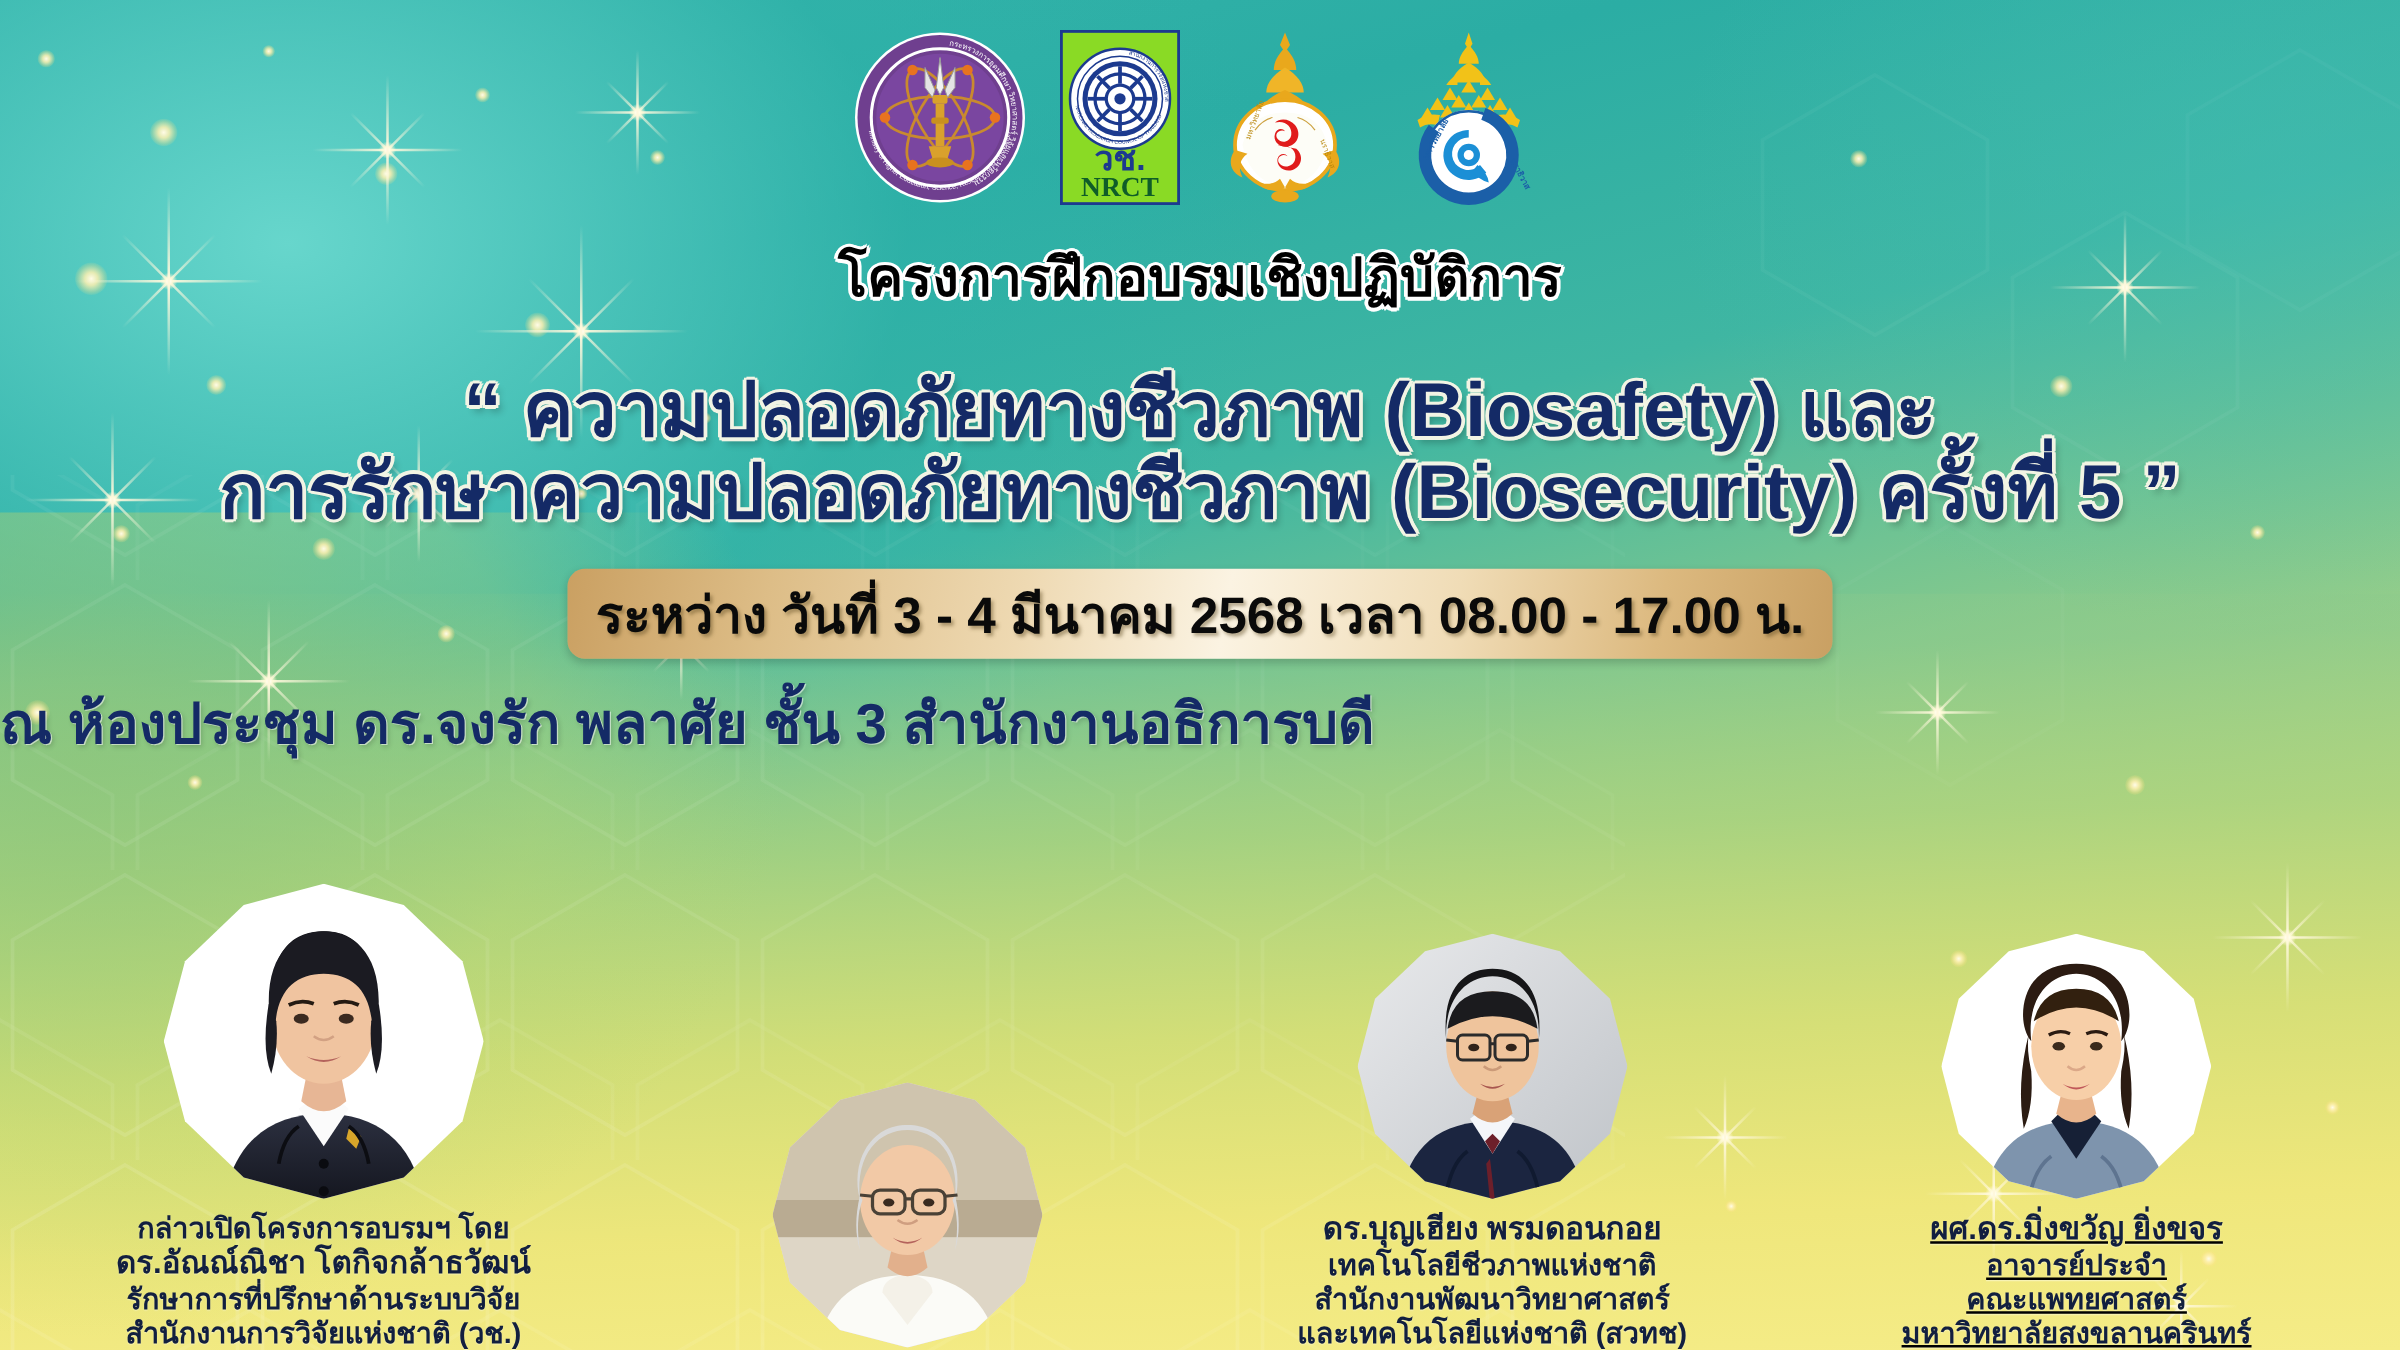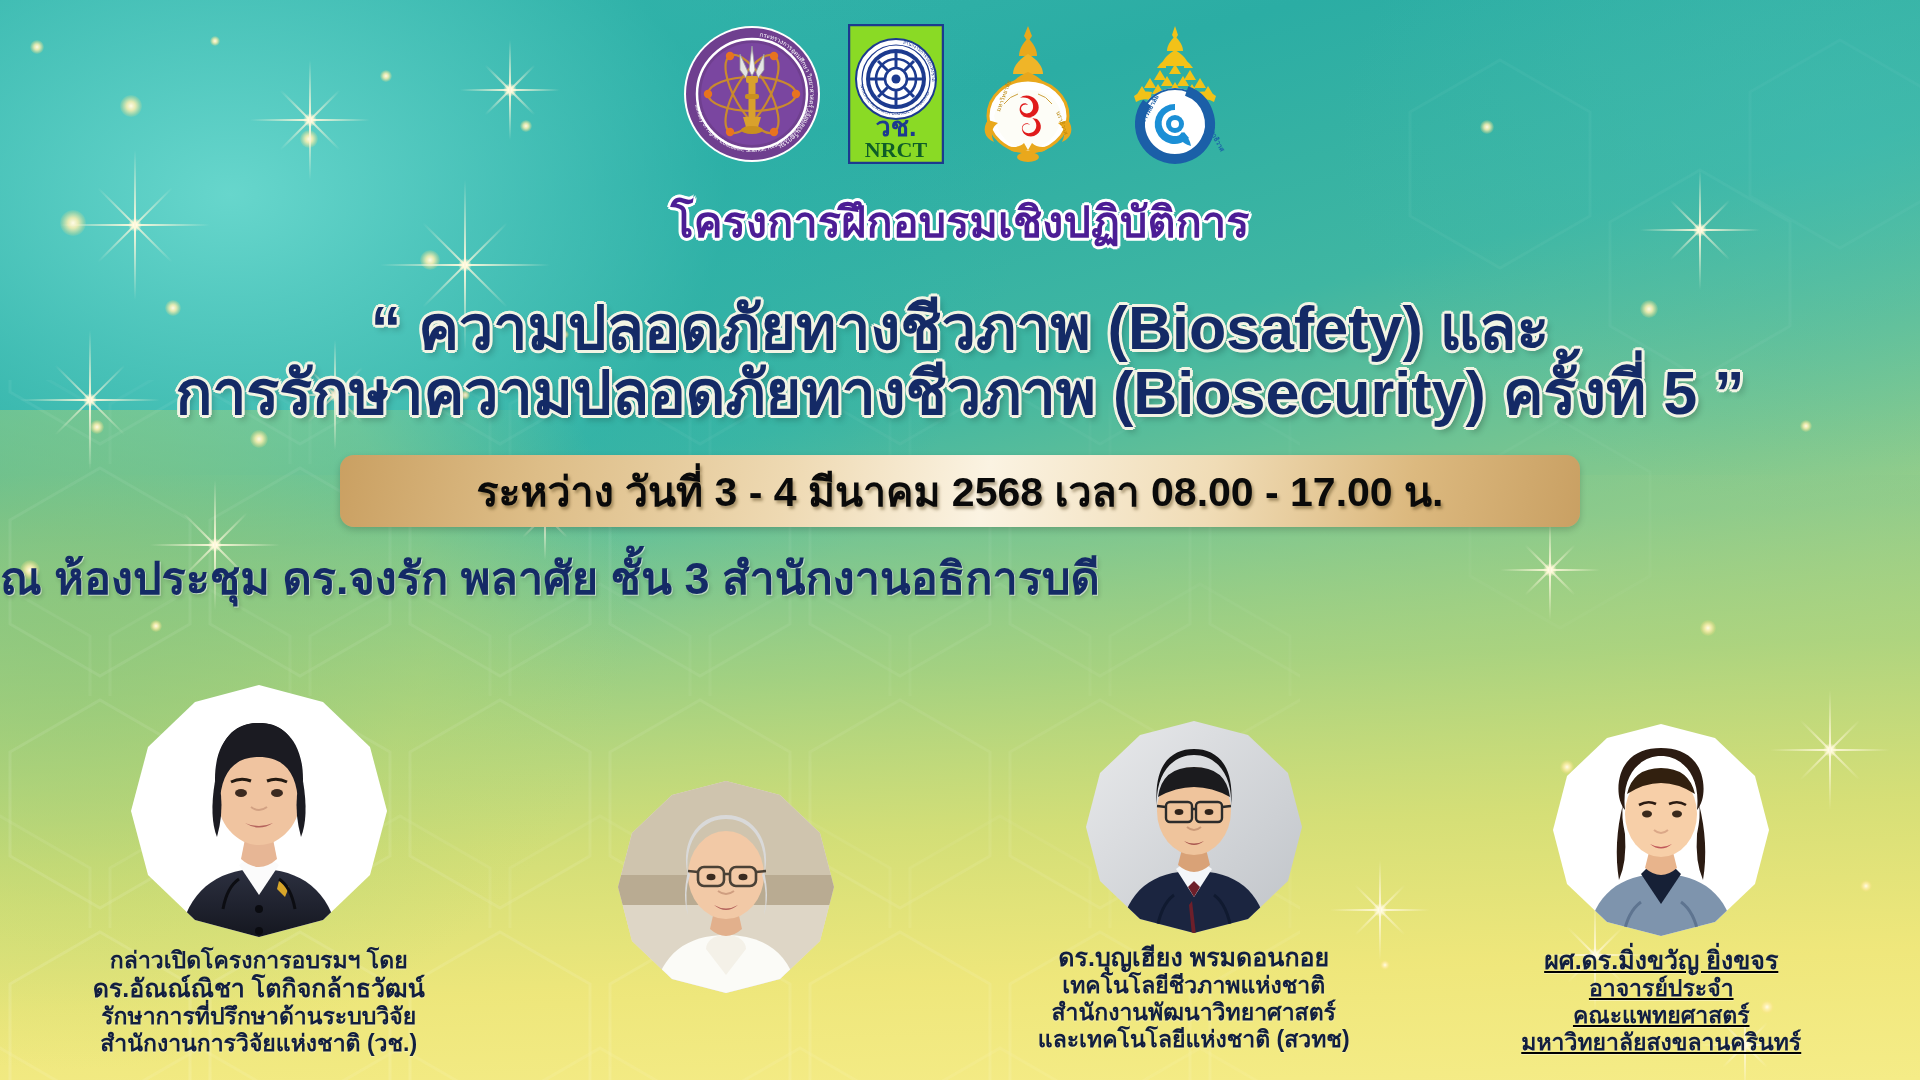--- a/index.html
+++ b/index.html
@@ -70,61 +70,61 @@
   .logos{
     position:absolute;top:24px;left:0;right:0;
     display:flex;justify-content:center;align-items:flex-start;gap:26px;
   }
   .logo{position:relative;}
   .logo svg{display:block;}
 
   
   .head-sub{
     position:absolute;top:188px;left:0;right:0;text-align:center;
-    font-size:43px;font-weight:bold;color:#4c1d95;letter-spacing:.2px;
+    font-size:43px;font-weight:bold;color:#000000;letter-spacing:.2px;
     text-shadow:
       -2px -2px 0 #ffffff, 2px -2px 0 #ffffff, -2px 2px 0 #ffffff, 2px 2px 0 #ffffff,
       -3px 0 0 #ffffff, 3px 0 0 #ffffff, 0 -3px 0 #ffffff, 0 3px 0 #ffffff;
   }
   .head-main{
     position:absolute;top:258px;left:0;right:0;text-align:center;
     color:#142a66;font-weight:bold;font-size:61px;line-height:1.07;
     text-shadow:
       -2px -2px 0 #f2f4e4, 2px -2px 0 #f2f4e4, -2px 2px 0 #f2f4e4, 2px 2px 0 #f2f4e4,
       -3px 0 0 #f2f4e4, 3px 0 0 #f2f4e4, 0 -3px 0 #f2f4e4, 0 3px 0 #f2f4e4,
       4px 5px 6px rgba(0,0,0,.22);
     margin-top: 38px;
   }
   .head-main .l2{display:block;}
 
   
   .date-banner{
     position:absolute;top:455px;left:50%;transform:translateX(-50%);
-    width:1240px;height:72px;border-radius:14px;
+    width:1012px;height:72px;border-radius:14px;
     background:linear-gradient(100deg,#caa062 0%,#ddbd87 16%,#eed9b2 36%,#fbf3e2 52%,#f0dcb6 70%,#dcb97f 86%,#c9a063 100%);
     box-shadow:0 3px 7px rgba(0,0,0,.18);
     display:flex;align-items:center;justify-content:center;
   }
   .date-banner span{
     font-size:41px;font-weight:bold;color:#0a0a0a;
     text-shadow:2px 3px 3px rgba(90,70,30,.45);
   }
 
   
   .venue{
     position:absolute;top:552px;left:0;right:0;
     color:#142a66;font-weight:bold;font-size:45px;line-height:1.22;
     text-shadow:1px 1px 0 rgba(255,255,255,.55), 2px 3px 4px rgba(0,0,0,.16);
   }
   .venue .l2{display:block;}
 
   
   .speakers{
     position:absolute;top:668px;left:0;right:0;height:412px;
-    display:flex;justify-content:space-around;align-items:center;
+    display:flex;justify-content:space-around;align-items:flex-end;
     padding:0 25px;
   }
   .speaker{width:440px;display:flex;flex-direction:column;align-items:center;}
   .photo-wrap{position:relative;width:222px;height:222px;}
   .photo-wrap svg{display:block;}
   .caption{
     margin-top:8px;text-align:center;color:#121f3f;font-weight:bold;
     line-height:1.18;text-shadow:0 1px 1px rgba(255,255,255,.40);
   }
   .caption .nm{font-size:25px;display:block;}

